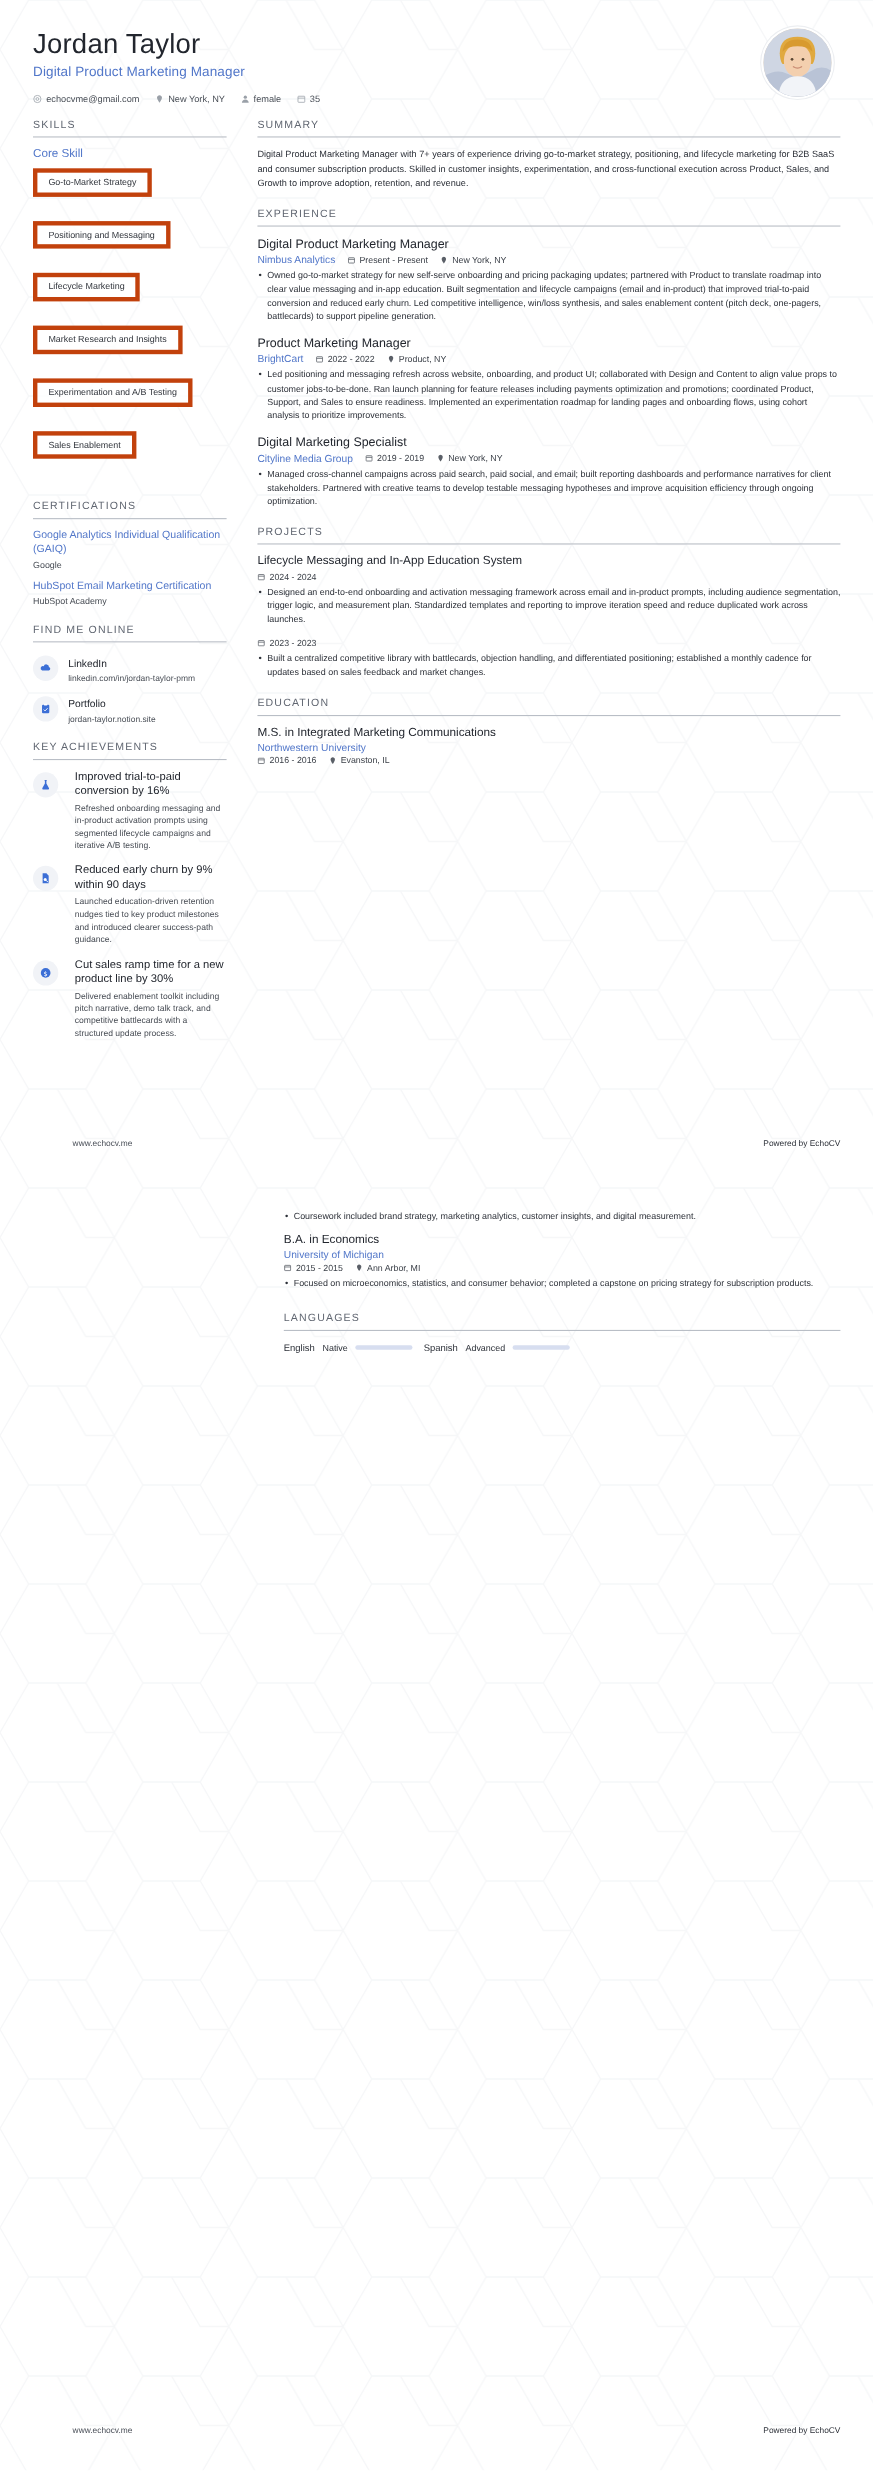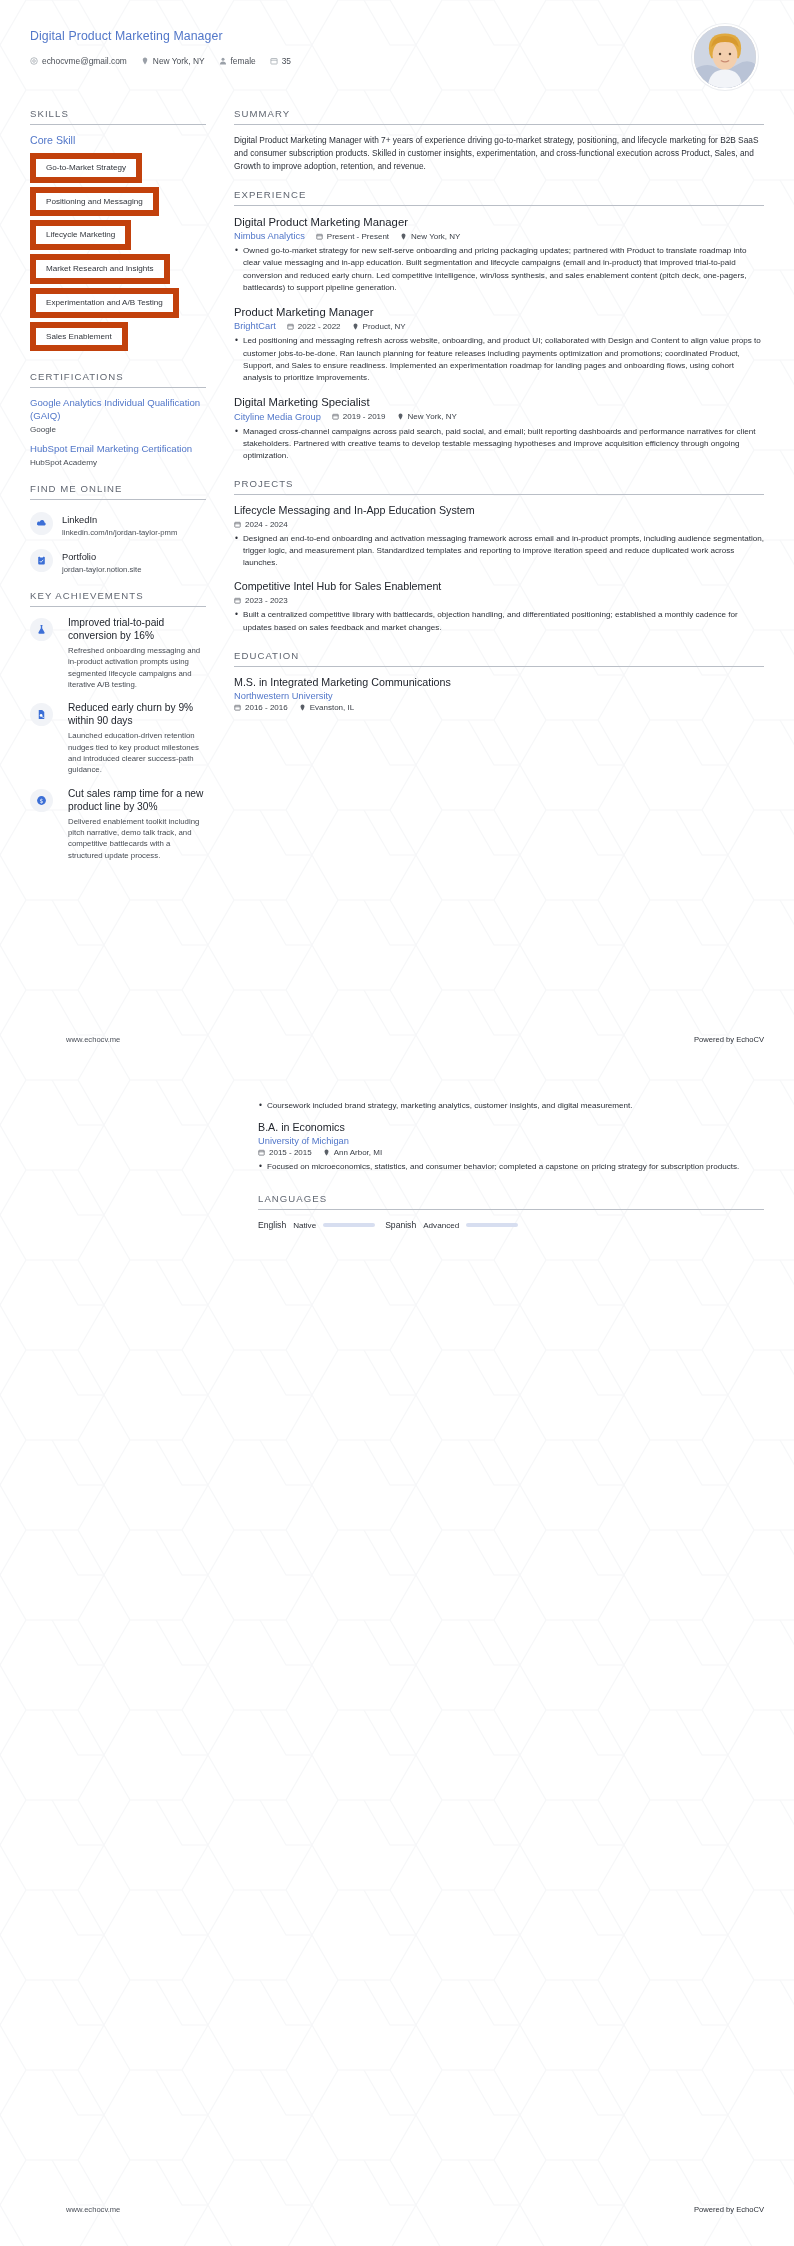--- a/index.html
+++ b/index.html
@@ -103,25 +103,25 @@
   .sec { margin-bottom: 16px; }
 
   
   .skill-group-title {
     font-size: 10.6px;
     color: #5277c9;
     margin-bottom: 7px;
   }
   .chip {
     display: inline-block;
-    border: 6px solid #c2410c;
+    border: 4px solid #c2410c;
     padding: 4px 10px;
     font-size: 8.1px;
     color: #31353c;
-    margin-bottom: 4px;
+    margin-bottom: 22px;
     background: rgba(255,255,255,.75);
     line-height: 1.2;
   }
   .chips { display: flex; flex-direction: column; align-items: flex-start; }
 
   
   .cert { margin-bottom: 9px; }
   .cert-name {
     font-size: 9.6px;
     color: #5277c9;
@@ -283,20 +283,21 @@
         <path d="M78 -45 L130 -45 L156 0 L130 45 L78 45 L52 0 Z" fill="none" stroke="#eceef1" stroke-width="1.2"></path>
       </pattern>
     </defs>
     <rect x="0" y="0" width="794" height="2246" fill="url(#hex)" opacity="0.85"></rect>
     <rect x="0" y="0" width="794" height="2246" fill="#ffffff" opacity="0.42"></rect>
   </svg>
 
   <div class="content">
 
     <div class="header">
+      <div class="name">Jordan Taylor</div>
       <div class="role">Digital Product Marketing Manager</div>
 
       <div class="contact-row">
         <div class="contact-item">
           <span class="ic">
             <svg viewBox="0 0 16 16" fill="none" stroke="currentColor" stroke-width="1.4">
               <circle cx="8" cy="8" r="6.6"></circle>
                 <circle cx="8" cy="8" r="2.6"></circle>
             </svg>
           </span>
@@ -563,21 +564,20 @@
                 </span>
                 <span>2024 - 2024</span>
               </span>
             </div>
             <ul class="bullets">
               <li>Designed an end-to-end onboarding and activation messaging framework across email and in-product prompts, including audience segmentation, trigger logic, and measurement plan. Standardized templates and reporting to improve iteration speed and reduce duplicated work across launches.</li>
             </ul>
           </div>
 
           <div class="proj">
-            <div class="proj-title">Competitive Intel Hub for Sales Enablement</div>
             <div class="job-meta">
               <span class="meta-item">
                 <span class="ic">
                   <svg viewBox="0 0 16 16" fill="none" stroke="currentColor" stroke-width="1.6">
                       <rect x="1.8" y="3" width="12.4" height="11" rx="1.2"></rect>
                       <path d="M1.8 6.4h12.4"></path>
                     </svg>
                 </span>
                 <span>2023 - 2023</span>
               </span>

